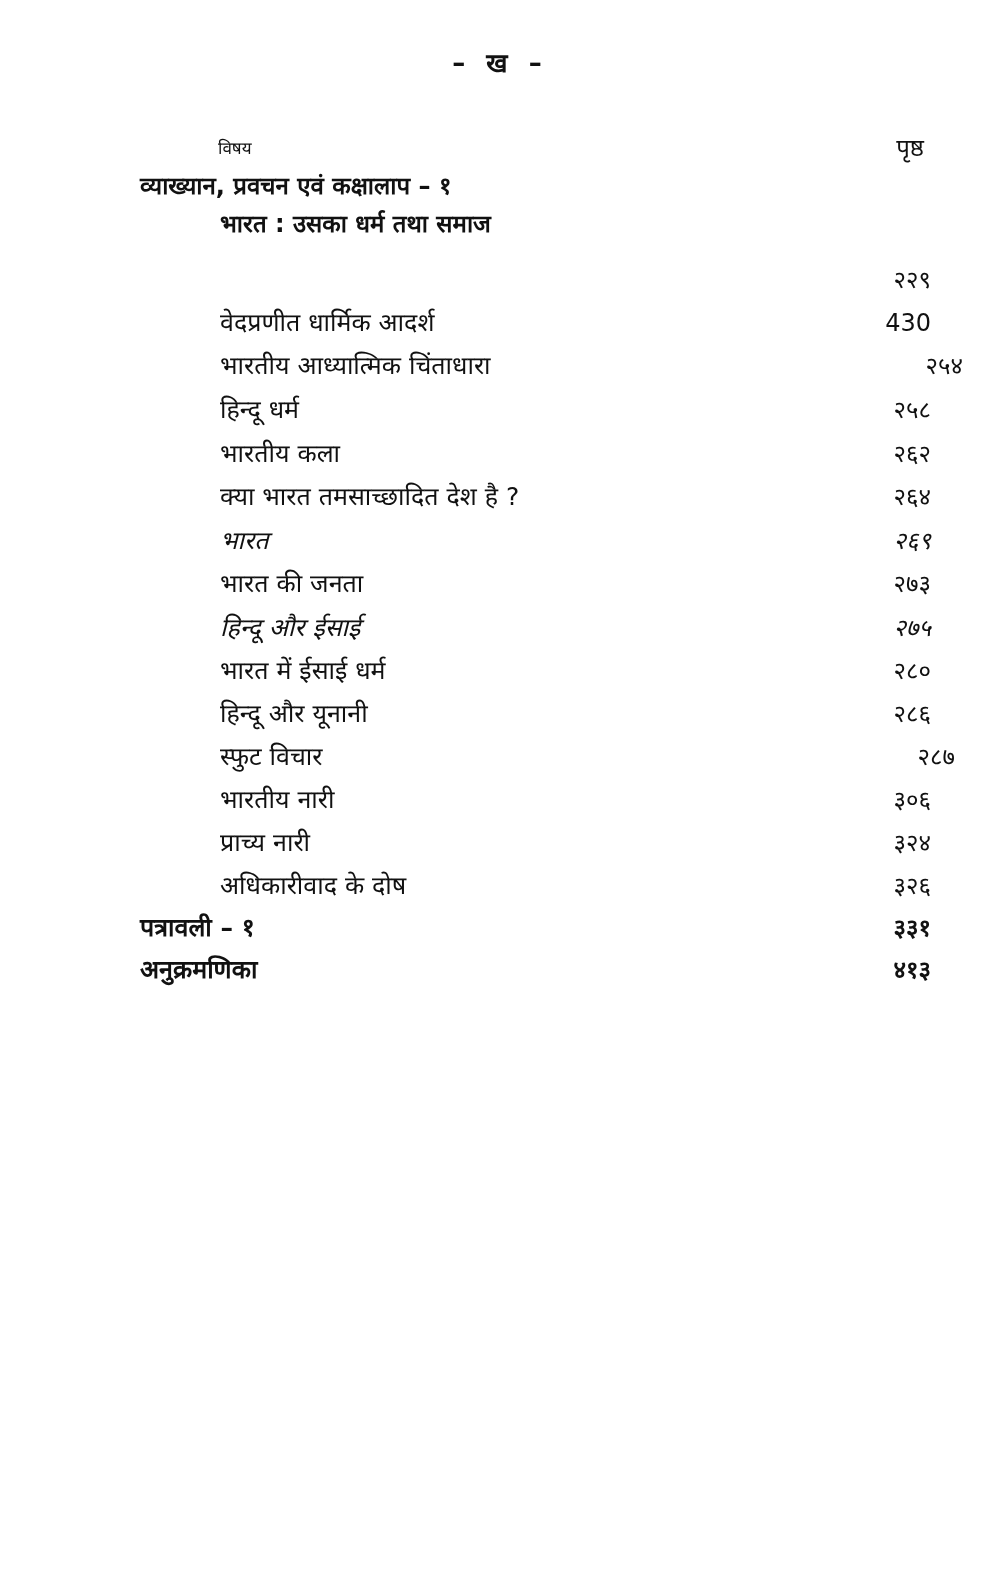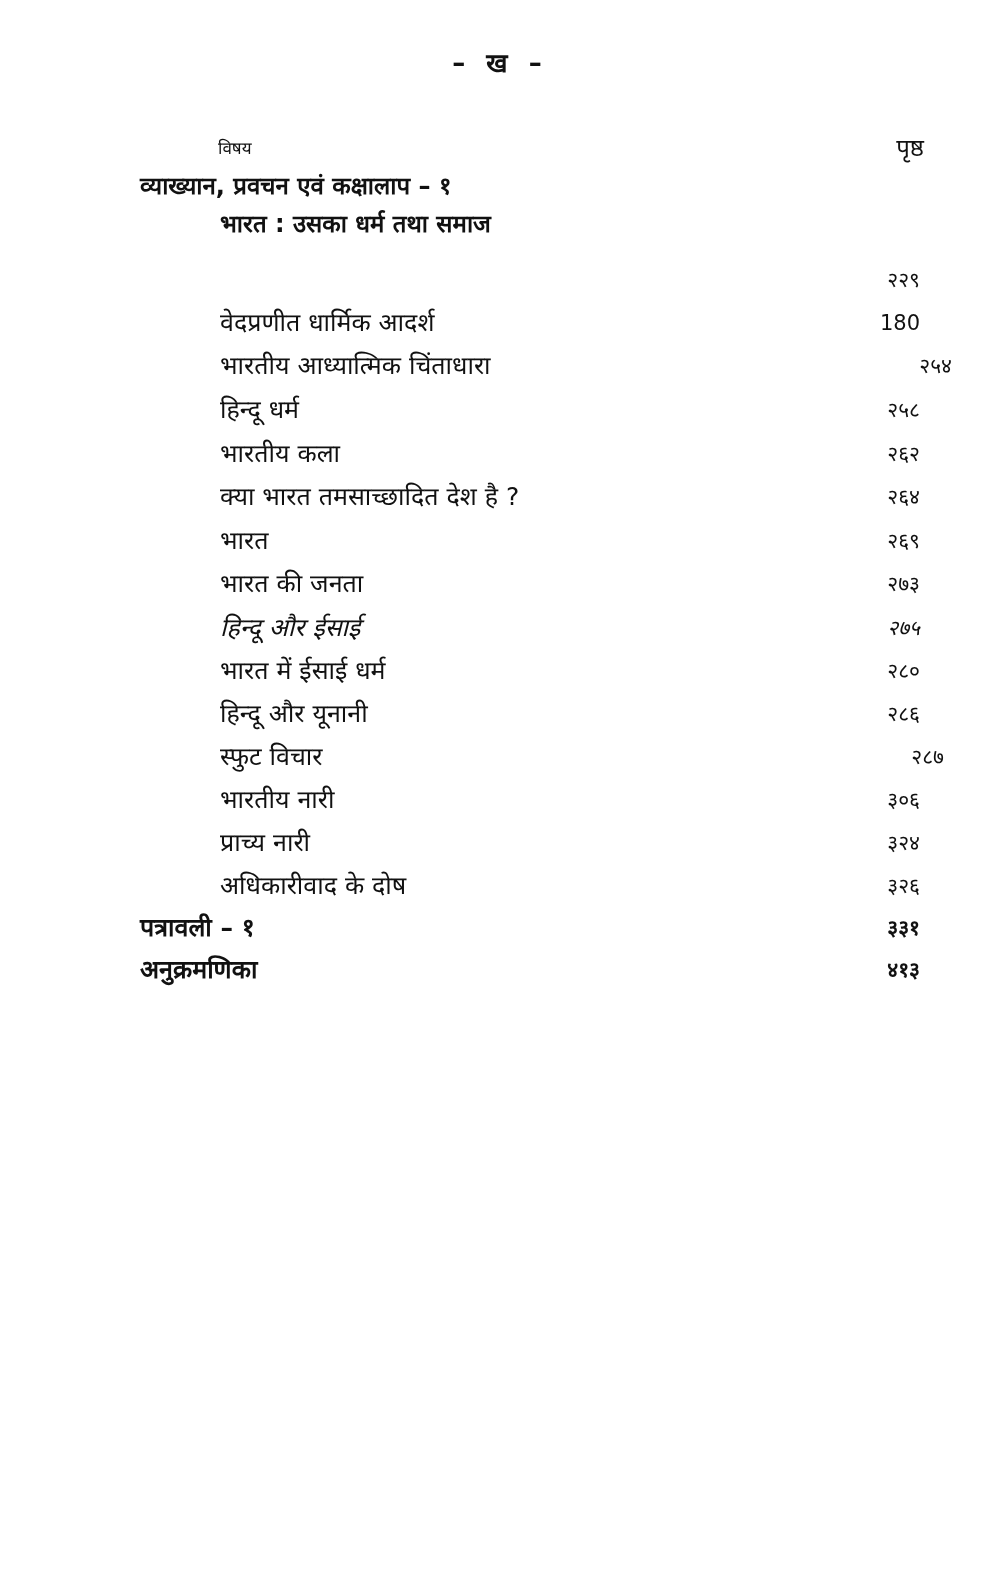--- a/index.html
+++ b/index.html
@@ -40,22 +40,22 @@
   .row .title {
     position: absolute;
     top: 0;
     font-size: 25px;
     line-height: 36px;
     white-space: nowrap;
   }
   .row .page {
     position: absolute;
     top: 0;
-    right: 80px;
-    font-size: 21px;
+    right: 69px;
+    font-size: 24px;
     line-height: 36px;
     white-space: nowrap;
     text-align: right;
   }
   .bold .title, .bold .page { font-weight: bold; }
   .lvl0 .title { left: 140px; }
   .lvl1 .title { left: 220px; }
   .hdr .title { left: 218px; font-size: 17px; }
   .hdr .page { font-size: 24px; right: 76px; }
   .section .title { font-weight: bold; font-size: 24px; }
@@ -78,39 +78,39 @@
 
   <div class="row lvl1 section" style="top:206px;">
     <span class="title">भारत : उसका धर्म तथा समाज</span>
   </div>
 
   <div class="row lvl1" style="top:262px;">
     <span class="page">२२९</span>
   </div>
   <div class="row lvl1" style="top:305px;">
     <span class="title">वेदप्रणीत धार्मिक आदर्श</span>
-    <span class="page">180</span>
+    <span class="page">430</span>
   </div>
   <div class="row lvl1" style="top:348px;padding-left:32px;">
     <span class="title">भारतीय आध्यात्मिक चिंताधारा</span>
     <span class="page">२५४</span>
   </div>
   <div class="row lvl1" style="top:392px;">
     <span class="title">हिन्दू धर्म</span>
     <span class="page">२५८</span>
   </div>
   <div class="row lvl1" style="top:436px;">
     <span class="title">भारतीय कला</span>
     <span class="page">२६२</span>
   </div>
   <div class="row lvl1" style="top:479px;">
     <span class="title">क्या भारत तमसाच्छादित देश है ?</span>
     <span class="page">२६४</span>
   </div>
-  <div class="row lvl1" style="top:523px;">
+  <div class="row lvl1" style="top:523px;font-style:italic;">
     <span class="title">भारत</span>
     <span class="page">२६९</span>
   </div>
   <div class="row lvl1" style="top:566px;">
     <span class="title">भारत की जनता</span>
     <span class="page">२७३</span>
   </div>
   <div class="row lvl1" style="top:610px;font-style:italic;">
     <span class="title">हिन्दू और ईसाई</span>
     <span class="page">२७५</span>

